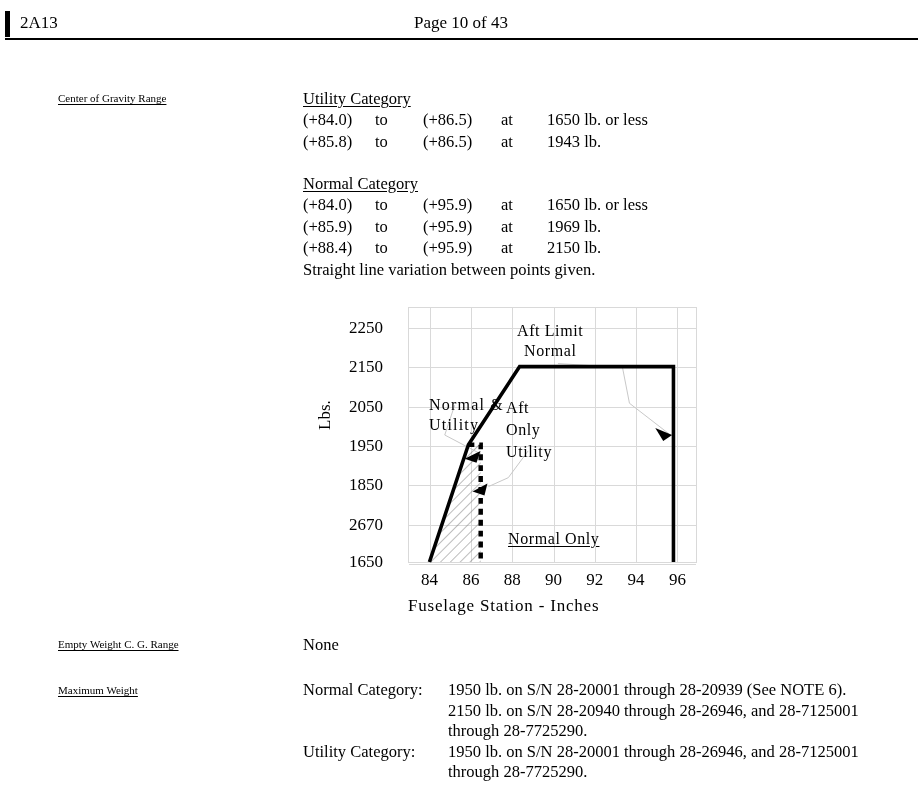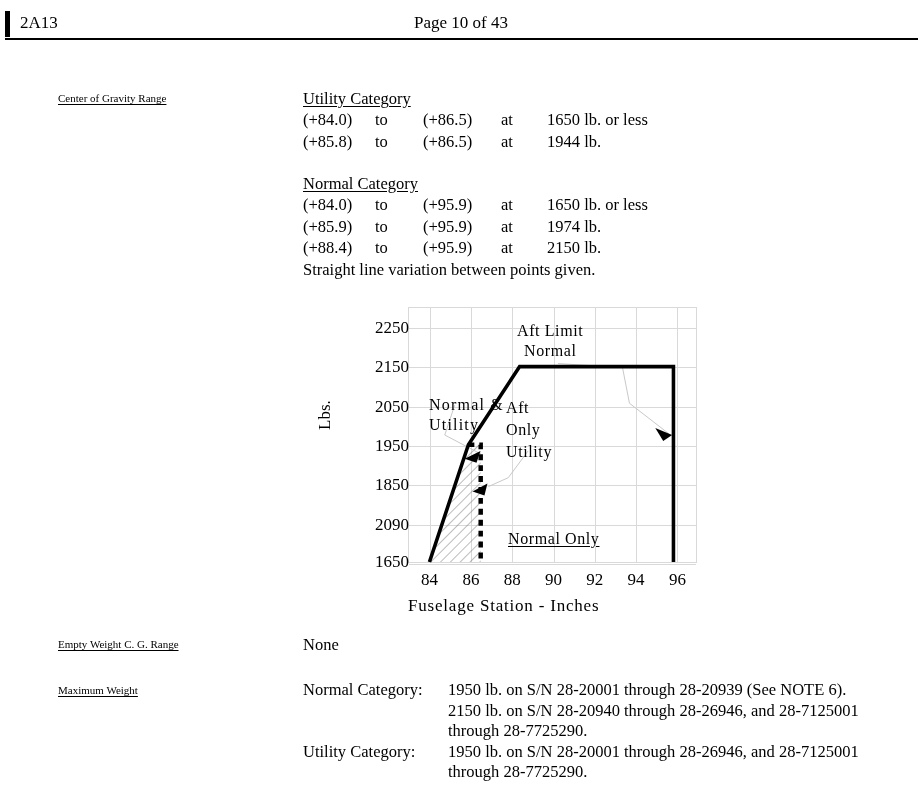--- a/index.html
+++ b/index.html
@@ -129,25 +129,26 @@
   .gridline-h {
     position: absolute;
     left: 0;
     height: 1px;
     width: 100%;
     background: #d9d9d9;
   }
   .ytick {
     position: absolute;
     right: 100%;
+    margin-right: 8px;
     transform: translateY(-50%);
     font-size: 17px;
     line-height: 18px;
     white-space: nowrap;
-    text-align: right;
+    text-align: center;
     width: 70px;
   }
   .xtick {
     position: absolute;
     top: 100%;
     margin-top: 9px;
     transform: translateX(-50%);
     font-size: 17px;
     line-height: 18px;
     white-space: nowrap;
@@ -214,31 +215,31 @@
 </div>
 
 <div class="label-underline" style="left:58px; top:88px;">Center of Gravity Range</div>
 
 <div class="cg-block" style="left:303px; top:88px; width:420px;">
   <div class="cg-head">Utility Category</div>
   <div class="cg-row">
     <span class="c-from">(+84.0)</span><span class="c-to">to</span><span class="c-upto">(+86.5)</span><span class="c-at">at</span><span class="c-val">1650 lb. or less</span>
   </div>
   <div class="cg-row">
-    <span class="c-from">(+85.8)</span><span class="c-to">to</span><span class="c-upto">(+86.5)</span><span class="c-at">at</span><span class="c-val">1944 lb.</span>
+    <span class="c-from">(+85.8)</span><span class="c-to">to</span><span class="c-upto">(+86.5)</span><span class="c-at">at</span><span class="c-val">1943 lb.</span>
   </div>
 </div>
 
 <div class="cg-block" style="left:303px; top:173px; width:420px;">
   <div class="cg-head">Normal Category</div>
   <div class="cg-row">
     <span class="c-from">(+84.0)</span><span class="c-to">to</span><span class="c-upto">(+95.9)</span><span class="c-at">at</span><span class="c-val">1650 lb. or less</span>
   </div>
   <div class="cg-row">
-    <span class="c-from">(+85.9)</span><span class="c-to">to</span><span class="c-upto">(+95.9)</span><span class="c-at">at</span><span class="c-val">1974 lb.</span>
+    <span class="c-from">(+85.9)</span><span class="c-to">to</span><span class="c-upto">(+95.9)</span><span class="c-at">at</span><span class="c-val">1969 lb.</span>
   </div>
   <div class="cg-row">
     <span class="c-from">(+88.4)</span><span class="c-to">to</span><span class="c-upto">(+95.9)</span><span class="c-at">at</span><span class="c-val">2150 lb.</span>
   </div>
   <div class="note-line">Straight line variation between points given.</div>
 </div>
 
 <div class="chart-wrap">
 
   <div class="axis-y-title">Lbs.</div>
@@ -259,21 +260,21 @@
     <div class="gridline-h" style="top:137.8px;"></div>
     <div class="gridline-h" style="top:98.5px;"></div>
     <div class="gridline-h" style="top:59.1px;"></div>
     <div class="gridline-h" style="top:19.7px;"></div>
 
     <div class="ytick" style="top:19.7px;">2250</div>
     <div class="ytick" style="top:59.1px;">2150</div>
     <div class="ytick" style="top:98.5px;">2050</div>
     <div class="ytick" style="top:137.8px;">1950</div>
     <div class="ytick" style="top:177.2px;">1850</div>
-    <div class="ytick" style="top:216.6px;">2090</div>
+    <div class="ytick" style="top:216.6px;">2670</div>
     <div class="ytick" style="top:254px;">1650</div>
 
     <div class="xtick" style="left:20.6px;">84</div>
     <div class="xtick" style="left:61.9px;">86</div>
     <div class="xtick" style="left:103.2px;">88</div>
     <div class="xtick" style="left:144.5px;">90</div>
     <div class="xtick" style="left:185.8px;">92</div>
     <div class="xtick" style="left:227.1px;">94</div>
     <div class="xtick" style="left:268.4px;">96</div>
 

